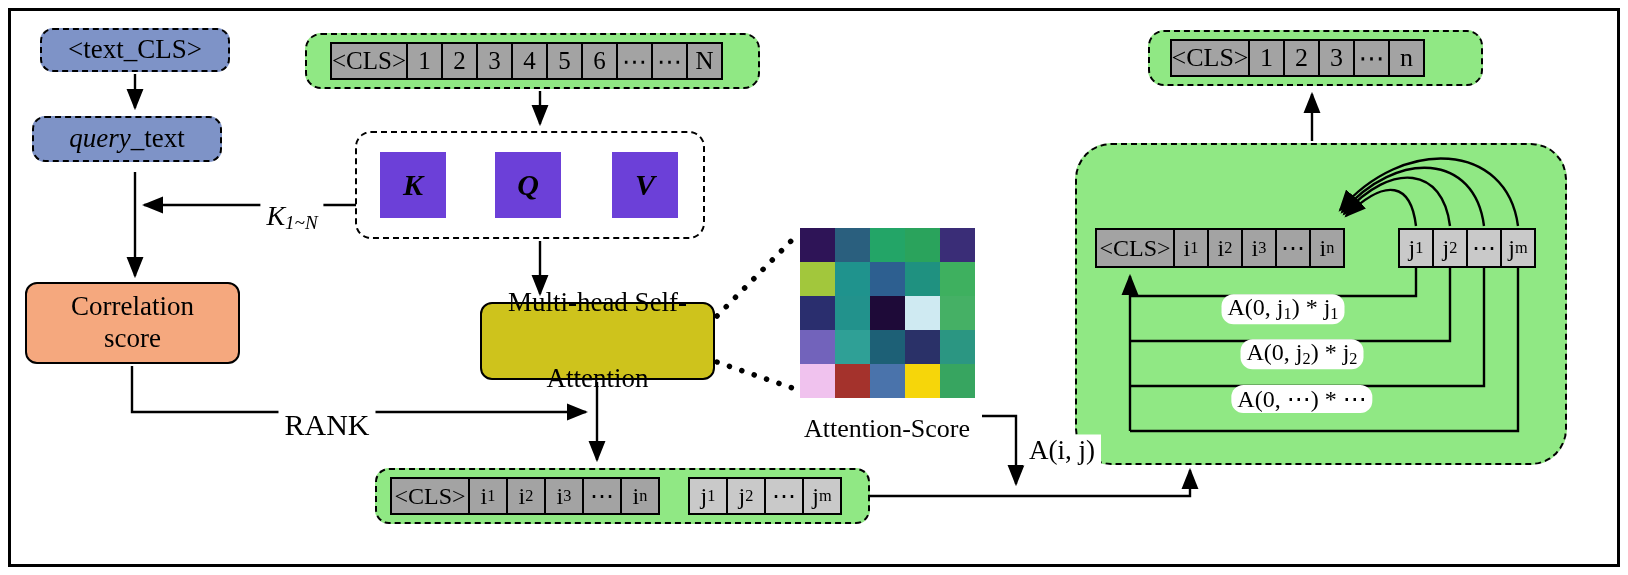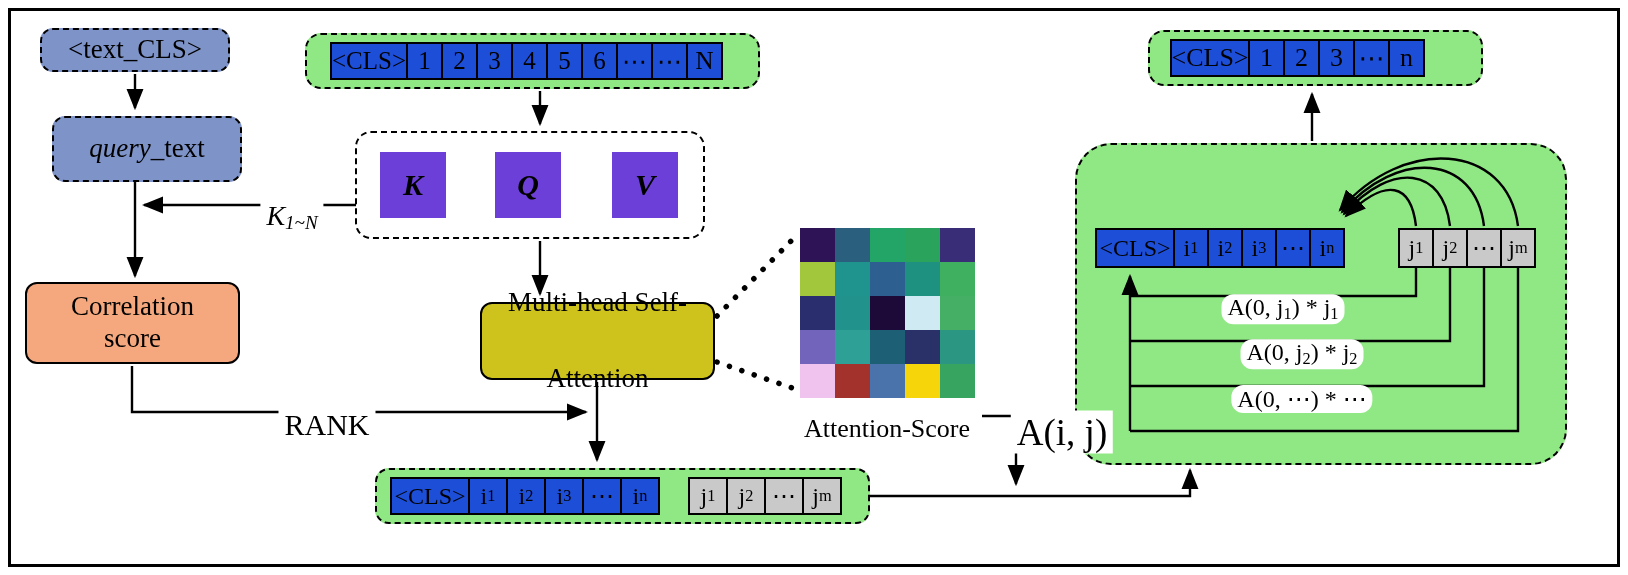--- a/index.html
+++ b/index.html
@@ -15,21 +15,21 @@
   .node{position:absolute;display:flex;flex-direction:column;align-items:center;justify-content:center;
         box-sizing:border-box;text-align:center;line-height:1.18;z-index:3;}
   .blue{background:var(--c-blue);border:2.6px dashed #000;border-radius:13px;font-size:27px;}
   .orange{background:var(--c-orange);border:2.2px solid #000;border-radius:12px;font-size:27px;font-family:Liberation Serif, serif;}
   .yellow{background:var(--c-yellow);border:2.2px solid #000;border-radius:12px;font-size:27px;}
   .ksq{position:absolute;width:66px;height:66px;background:var(--c-purple);display:flex;align-items:center;
        justify-content:center;font-size:30px;font-weight:bold;font-style:italic;z-index:3;}
   .line-label{position:absolute;background:#fff;padding:0 6px;transform:translate(-50%,-50%);
               z-index:3;white-space:nowrap;margin-top:13px;}
   .trow{position:absolute;display:flex;z-index:3;}
-  .cell{box-sizing:border-box;border:2px solid #000;background:#1d4ed8;display:flex;align-items:center;
+  .cell{box-sizing:border-box;border:2px solid #000;background:#a3a3a3;display:flex;align-items:center;
         justify-content:center;margin-left:-2px;white-space:nowrap;}
   .cell:first-child{margin-left:0;}
   .cell.gray{background:var(--c-gray);}
   .row-top .cell{width:37px;height:38px;font-size:25px;}   .row-top .wide{width:78px;}
   .row-bottom .cell{width:40px;height:38px;font-size:24px;}.row-bottom .wide{width:80px;}
   .row-panel .cell{width:36px;height:40px;font-size:24px;} .row-panel .wide{width:80px;}
   .row-output .cell{width:37px;height:38px;font-size:26px;}.row-output .wide{width:80px;}
   sub{font-size:0.68em;vertical-align:-0.22em;}
   #heatmap{position:absolute;left:800px;top:228px;width:175px;height:170px;display:grid;
            grid-template-columns:repeat(5,1fr);grid-template-rows:repeat(5,1fr);z-index:3;}
@@ -80,21 +80,21 @@
     <g stroke="#000" stroke-width="5.5" stroke-linecap="round" stroke-dasharray="0.1 13" fill="none">
       <path d="M717 316 L796 236"></path>
       <path d="M717 362 L798 390"></path>
     </g>
   </svg>
 
   <div class="node blue" style="left:40px;top:28px;width:190px;height:44px;">
     <span>&lt;text_CLS&gt;</span>
   </div>
 
-  <div class="node blue" style="left:52px;top:116px;width:190px;height:66px;">
+  <div class="node blue" style="left:32px;top:116px;width:190px;height:46px;">
     <span><span class="it">query</span><span>_text</span></span>
   </div>
 
   <div class="node orange" style="left:25px;top:282px;width:215px;height:82px;">
     <div>Correlation</div>
     <div>score</div>
   </div>
 
   <div class="node yellow" style="left:480px;top:302px;width:235px;height:78px;gap:44px;">
     <div>Multi-head Self-</div>
@@ -110,21 +110,21 @@
   <div class="ksq" style="left:612px;top:152px;">
     <span>V</span>
     </div>
 
   <div class="line-label it" style="left:292px;top:204px;font-size:28px;"><span>K</span><sub>1~N</sub></div>
 
   <div class="line-label" style="left:327px;top:412px;font-size:30px;">RANK</div>
 
   <div class="line-label" style="left:887px;top:416px;font-size:26px;padding:0 2px;">Attention-Score</div>
 
-  <div class="line-label" style="left:1062px;top:419px;font-size:37px;">A(i, j)</div>
+  <div class="line-label" style="left:1062px;top:437px;font-size:27px;">A(i, j)</div>
 
   <div id="heatmap">
       <div class="hm-cell" style="background: rgb(46, 20, 87);"></div>
       <div class="hm-cell" style="background: rgb(42, 95, 126);"></div>
       <div class="hm-cell" style="background: rgb(35, 165, 103);"></div>
       <div class="hm-cell" style="background: rgb(42, 163, 92);"></div>
       <div class="hm-cell" style="background: rgb(58, 45, 119);"></div>
       <div class="hm-cell" style="background: rgb(162, 199, 60);"></div>
       <div class="hm-cell" style="background: rgb(31, 147, 141);"></div>
       <div class="hm-cell" style="background: rgb(45, 95, 144);"></div>

